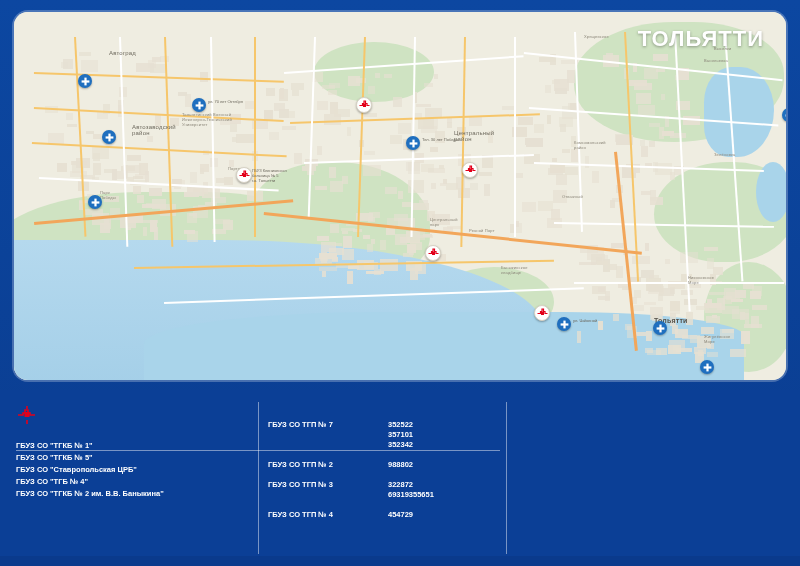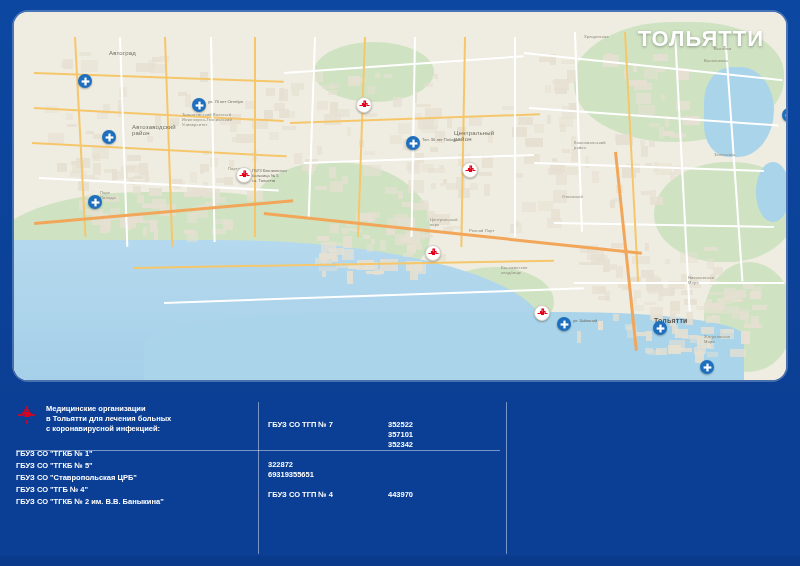--- a/index.html
+++ b/index.html
@@ -724,46 +724,50 @@
 
     <div class="col" style="left:16px;top:14px;width:236px;">
       <div style="display:flex;gap:8px;align-items:flex-start;">
         <span class="ico-cross">
           <svg width="22" height="22" viewBox="0 0 22 22">
             <path d="M2 11 h5 v-2 h2 v-3 h3 v3 h2 v2 h5" fill="none" stroke="#e2001a" stroke-width="1.6"></path>
             <path d="M11 2 v3 M11 16 v4" stroke="#e2001a" stroke-width="1.6" fill="none"></path>
             <rect x="8.5" y="8" width="5" height="5" fill="#e2001a"></rect>
           </svg>
         </span>
-        <span class="hdr" id="c1-title">Медицинские организации<br>в Тольятти для лечения больных<br>с коронавирусной инфекцией:</span>
       </div>
       <div class="list" id="c1-list" style="margin-top:14px;">
           <div>ГБУЗ СО "ТГКБ № 1"</div>
           <div>ГБУЗ СО "ТГКБ № 5"</div>
           <div>ГБУЗ СО "Ставропольская ЦРБ"</div>
           <div>ГБУЗ СО "ТГБ № 4"</div>
           <div>ГБУЗ СО "ТГКБ № 2 им. В.В. Баныкина"</div>
         </div>
     </div>
 
     <div class="col" style="left:268px;top:14px;width:228px;">
       <div id="c2-rows" style="margin-top:16px;">
           <div class="clinic-row" style="margin-bottom: 10px;">
             <div class="clinic-name">ГБУЗ СО ТГП № 7</div>
             <div class="clinic-nums">352522
 357101
 352342</div>
           </div>
           <div class="clinic-row" style="margin-bottom: 10px;">
+            <div class="clinic-name">ГБУЗ СО ТГП № 2</div>
+            <div class="clinic-nums">988802</div>
+          </div>
+          <div class="clinic-row" style="margin-bottom: 10px;">
+            <div class="clinic-name">ГБУЗ СО ТГП № 3</div>
             <div class="clinic-nums">322872
 69319355651</div>
           </div>
           <div class="clinic-row" style="margin-bottom: 10px;">
             <div class="clinic-name">ГБУЗ СО ТГП № 4</div>
-            <div class="clinic-nums">443970</div>
+            <div class="clinic-nums">454729</div>
           </div>
         </div>
     </div>
 
   </div>
 
   <div class="footer-bar"></div>
 </div>
 
 </body></html>

